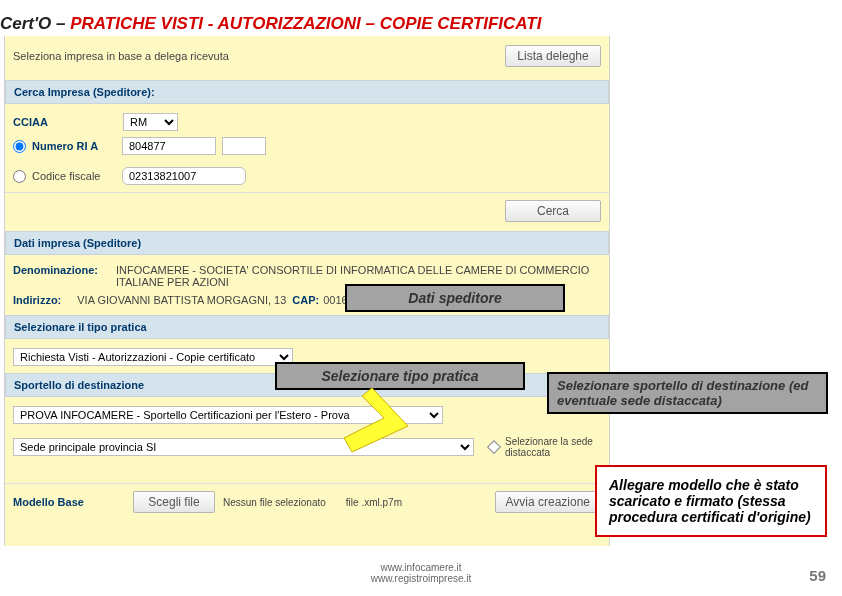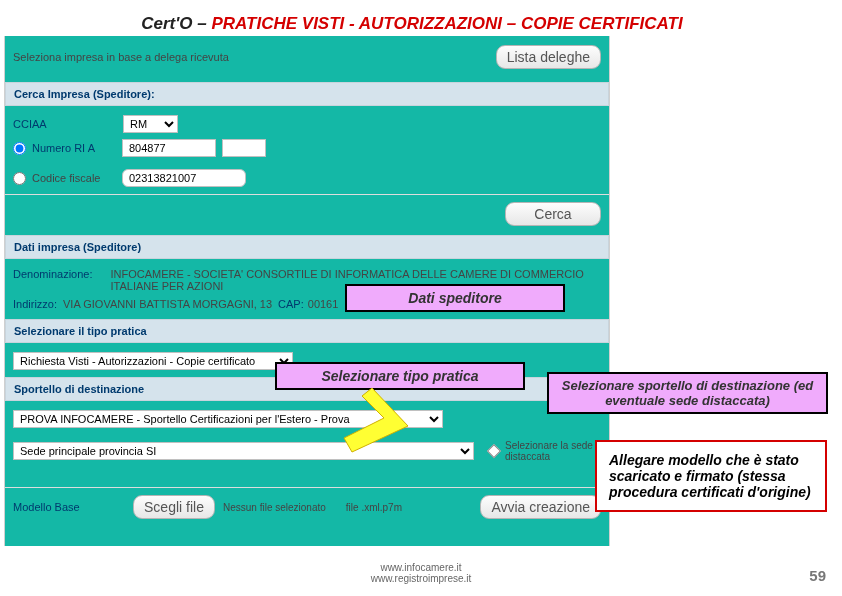--- a/index.html
+++ b/index.html
@@ -1,32 +1,32 @@
 <!DOCTYPE html>
 <html><head>
 <meta charset="utf-8">
 <style>
 html,body{margin:0;padding:0;font-family:Arial,Helvetica,sans-serif;background:#fff;color:#333;font-size:11px}
 .page{position:relative;width:842px;height:596px;margin:0 auto}
-.title{position:absolute;left:0;right:18px;top:14px;text-align:center;font-size:17px;font-weight:700;font-style:italic}
+.title{position:absolute;left:0;right:18px;top:14px;font-size:17px;font-weight:700;font-style:italic}
 .title .black{color:#222;font-style:italic}
 .title .red{color:#d40000;font-style:italic}
-.appframe{position:absolute;left:4px;top:36px;width:604px;height:510px;border-left:1px solid #d0d0d0;border-right:1px solid #d0d0d0;background:#14b8a6;overflow:hidden}
+.appframe{position:absolute;left:4px;top:36px;width:604px;height:510px;border-left:1px solid #d0d0d0;border-right:1px solid #d0d0d0;background:#fef9c3;overflow:hidden}
 .bluehead{background:#d5e3ec;color:#003a6e;font-weight:700;padding:5px 8px;border:1px solid #c8d4dc;margin:0 0 6px 0;font-size:11px}
 .row{display:flex;align-items:center;padding:3px 8px}
-.label{color:#003a6e;font-weight:400;font-size:11px}
+.label{color:#003a6e;font-weight:700;font-size:11px}
 .plainlabel{color:#444;font-size:11px}
-.btn{display:inline-block;border:1px solid #b5b5b5;background:linear-gradient(#fdfdfd,#e7e7e7);color:#555;font-size:14px;padding:3px 10px;border-radius:9px;min-width:74px;text-align:center}
+.btn{display:inline-block;border:1px solid #b5b5b5;background:linear-gradient(#fdfdfd,#e7e7e7);color:#555;font-size:12px;padding:3px 10px;border-radius:2px;min-width:74px;text-align:center}
 .rightbtn{margin-left:auto}
 input.txt{border:1px solid #c0c0c0;background:#fff;font-size:11px;padding:2px 6px}
 select.sel{border:1px solid #c0c0c0;background:#fff;font-size:11px;padding:1px 2px}
 .radio{margin:0 6px 0 0}
 hr.sep{border:none;border-top:1px solid #ddd;margin:4px 0}
 .small{font-size:10px;color:#444}
-.callout{position:absolute;border:2px solid #000;background:#f0abfc;font-weight:700;font-style:italic;font-size:14px;display:flex;align-items:center;justify-content:center;text-align:center;padding:4px 8px;box-sizing:border-box}
+.callout{position:absolute;border:2px solid #000;background:#a3a3a3;font-weight:700;font-style:italic;font-size:14px;display:flex;align-items:center;justify-content:center;padding:4px 8px;box-sizing:border-box}
 .callout2{position:absolute;border:2px solid #d40000;background:#fff;font-weight:700;font-style:italic;font-size:14px;color:#000;padding:10px 12px;box-sizing:border-box}
 .footer{position:absolute;left:0;right:0;bottom:12px;text-align:center;font-size:10px;color:#666}
 .pagenum{position:absolute;right:16px;bottom:12px;font-size:15px;color:#777;font-weight:700}
 .arrow{position:absolute;pointer-events:none}
 .diamond{display:inline-block;width:8px;height:8px;border:1px solid #888;transform:rotate(45deg);background:#fff;margin-right:6px}
 </style>
 </head>
 <body>
 
 <div class="page">
@@ -74,21 +74,21 @@
     </div>
     <div style="height:6px"></div>
 
     <div class="bluehead">Dati impresa (Speditore)</div>
 
     <div class="row" style="align-items:flex-start">
       <span class="label" style="margin-right:18px">Denominazione:</span>
       <span class="plainlabel" style="flex:1">INFOCAMERE - SOCIETA' CONSORTILE DI INFORMATICA DELLE CAMERE DI COMMERCIO ITALIANE PER AZIONI</span>
     </div>
     <div class="row">
-      <span class="label" style="margin-right:6px">Indirizzo:</span>
+      <span class="label" style="margin-right:16px">Indirizzo:</span>
       <span class="plainlabel">VIA GIOVANNI BATTISTA MORGAGNI, 13</span>
       <span style="width:6px"></span>
       <span class="label" style="margin-right:4px">CAP:</span>
       <span class="plainlabel">00161</span>
     </div>
 
     <div style="height:6px"></div>
     <div class="bluehead">Selezionare il tipo pratica</div>
     <div class="row">
       <select class="sel" style="width:280px">
@@ -125,21 +125,21 @@
       <span class="rightbtn"><span class="btn">Avvia creazione</span></span>
     </div>
   </div>
 
   <div class="callout" style="left:345px;top:284px;width:220px;height:28px">Dati speditore</div>
 
   <div class="callout" style="left:275px;top:362px;width:250px;height:28px">Selezionare tipo pratica</div>
 
   <div class="callout" style="left:547px;top:372px;width:281px;height:42px;font-size:13px">Selezionare sportello di destinazione (ed eventuale sede distaccata)</div>
 
-  <div class="callout2" style="left:595px;top:440px;width:232px">Allegare modello che è stato scaricato e firmato (stessa procedura certificati d'origine)</div>
+  <div class="callout2" style="left:595px;top:465px;width:232px">Allegare modello che è stato scaricato e firmato (stessa procedura certificati d'origine)</div>
 
   <svg class="arrow" style="left:280px;top:386px" width="150" height="70">
     <defs></defs>
     <polygon points="92,2 128,40 72,66 64,52 104,32 82,10" fill="#ffff33" stroke="#d0b000" stroke-width="1"></polygon>
   </svg>
 
   <div class="footer">
     <div>www.infocamere.it</div>
     <div>www.registroimprese.it</div>
   </div>

